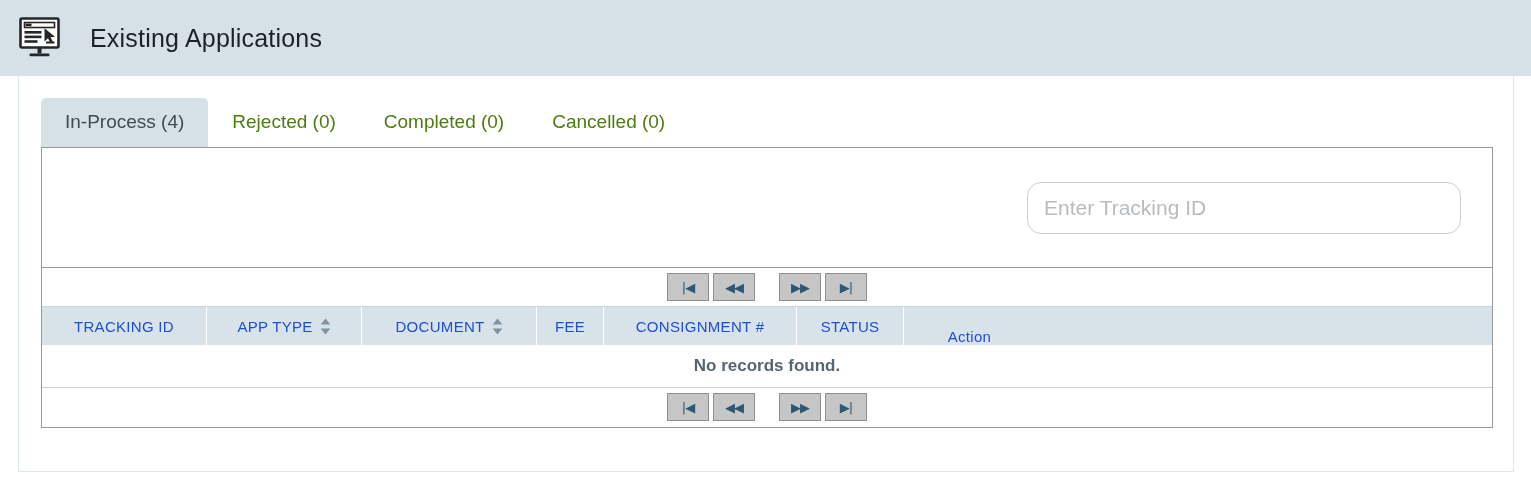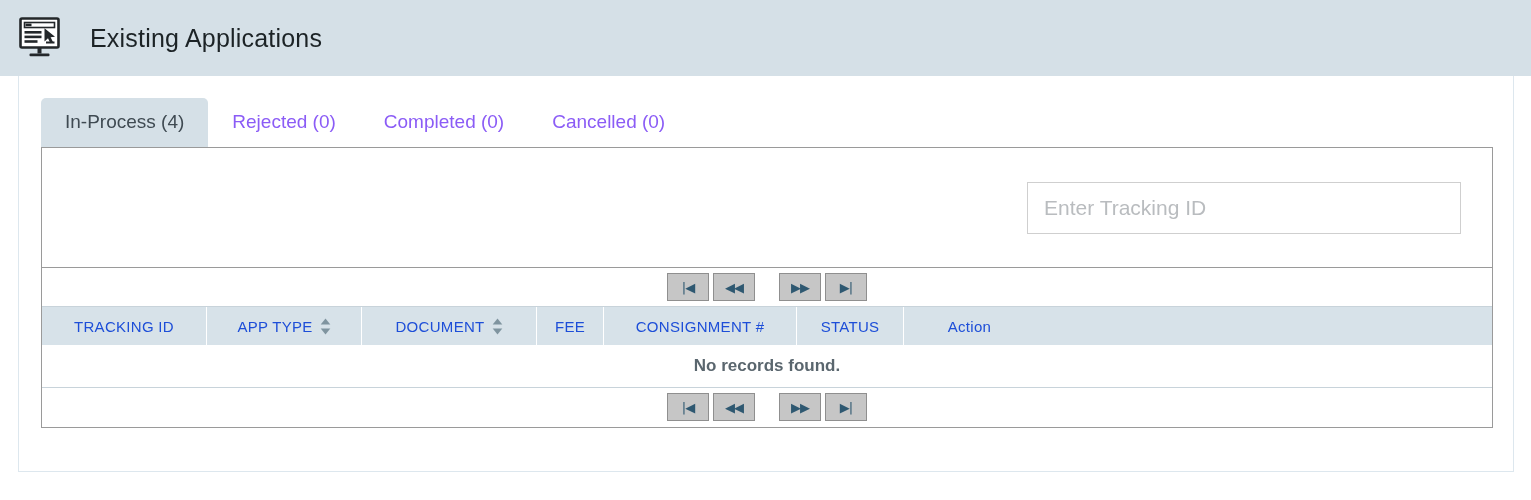--- a/index.html
+++ b/index.html
@@ -62,21 +62,21 @@
   .tabs {
     position: absolute;
     left: 22px;
     top: 19px;
     display: flex;
     align-items: flex-end;
     height: 52px;
   }
   .tab {
     font-size: 19px;
-    color: #8b5cf6;
+    color: #4d7c0f;
     padding: 13px 24px 14px 24px;
     box-sizing: border-box;
     border-radius: 5px 5px 0 0;
     white-space: nowrap;
     cursor: pointer;
     background: transparent;
     line-height: 1.15;
   }
   .tab.active {
     background: #d5e0e7;
@@ -102,21 +102,21 @@
     background: #ffffff;
   }
   .tracking-input {
     position: absolute;
     right: 31px;
     top: 34px;
     width: 434px;
     height: 52px;
     box-sizing: border-box;
     border: 1px solid #cfcfcf;
-    border-radius: 0;
+    border-radius: 14px;
     background: #ffffff;
     font-family: "Liberation Sans", sans-serif;
     font-size: 21px;
     color: #46535c;
     padding: 0 16px;
     outline: none;
   }
   .tracking-input::placeholder {
     color: #b9bcbf;
   }
@@ -167,21 +167,21 @@
     align-items: center;
     justify-content: center;
     font-size: 15px;
     color: #1d4ed8;
     box-sizing: border-box;
     border-right: 1px solid #ffffff;
     white-space: nowrap;
     letter-spacing: 0.3px;
     cursor: default;
   }
-  .th:last-child { border-right: none; }
+  .th:last-child { border-right: none; align-items: flex-end; }
   .th .sort-icon {
     margin-left: 7px;
     display: inline-block;
     line-height: 0;
   }
 
   
   .norecords-row {
     height: 42px;
     display: flex;

